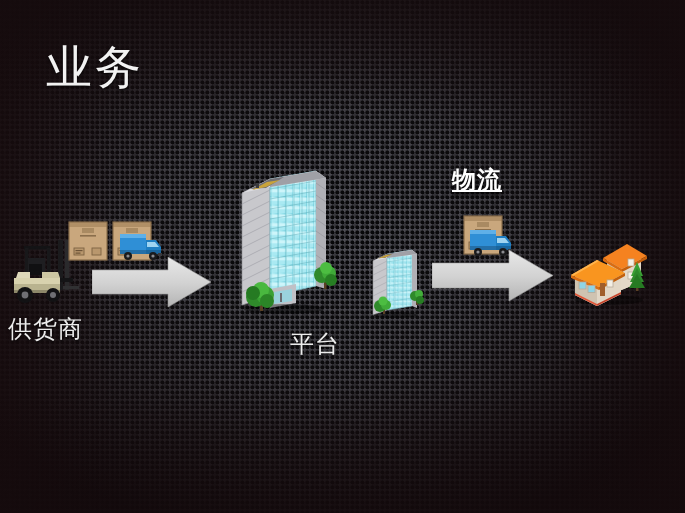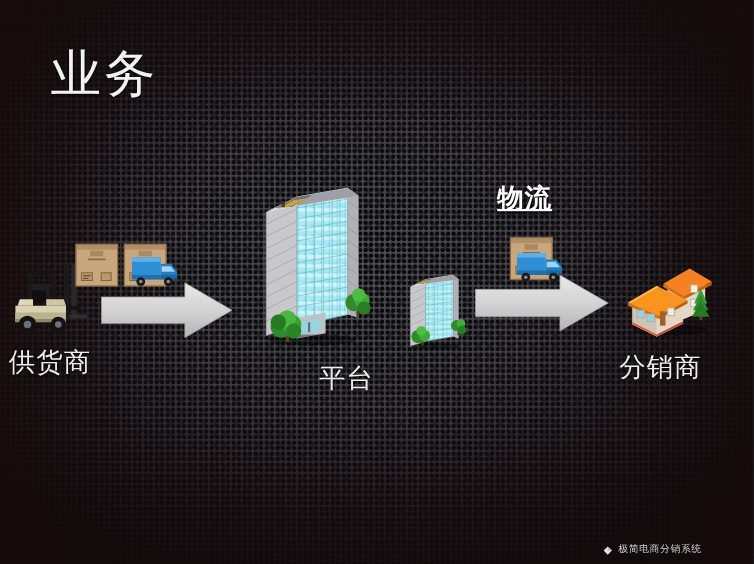--- a/index.html
+++ b/index.html
@@ -457,25 +457,15 @@
         <rect x="69" y="46" width="2.5" height="7" fill="#5a4024"></rect>
         <path d="M70 24 L76 38 L64 38 Z" fill="#3aa034"></path>
         <path d="M70 30 L77 44 L63 44 Z" fill="#2f8a2b"></path>
         <path d="M70 36 L78 50 L62 50 Z" fill="#267a22"></path>
       </g>
     </svg>
   </div>
 
   <div class="caption" id="cap-platform">平台</div>
   <div class="caption" id="cap-supplier">供货商</div>
-  <div class="caption" id="cap-distributor">分销商</div>
-
-  <div class="watermark">
-    <span>
-      <svg viewBox="0 0 12 12" width="9" height="9">
-        <path d="M6 1 L11 6 L6 11 L1 6 Z" fill="#e4e4e8"></path>
-        <path d="M6 1 L11 6 L6 6 Z" fill="#b9b9c0"></path>
-      </svg>
-    </span>
-    <span class="wm-text">极简电商分销系统</span>
-  </div>
+
 
 </div>
 
 </body></html>

